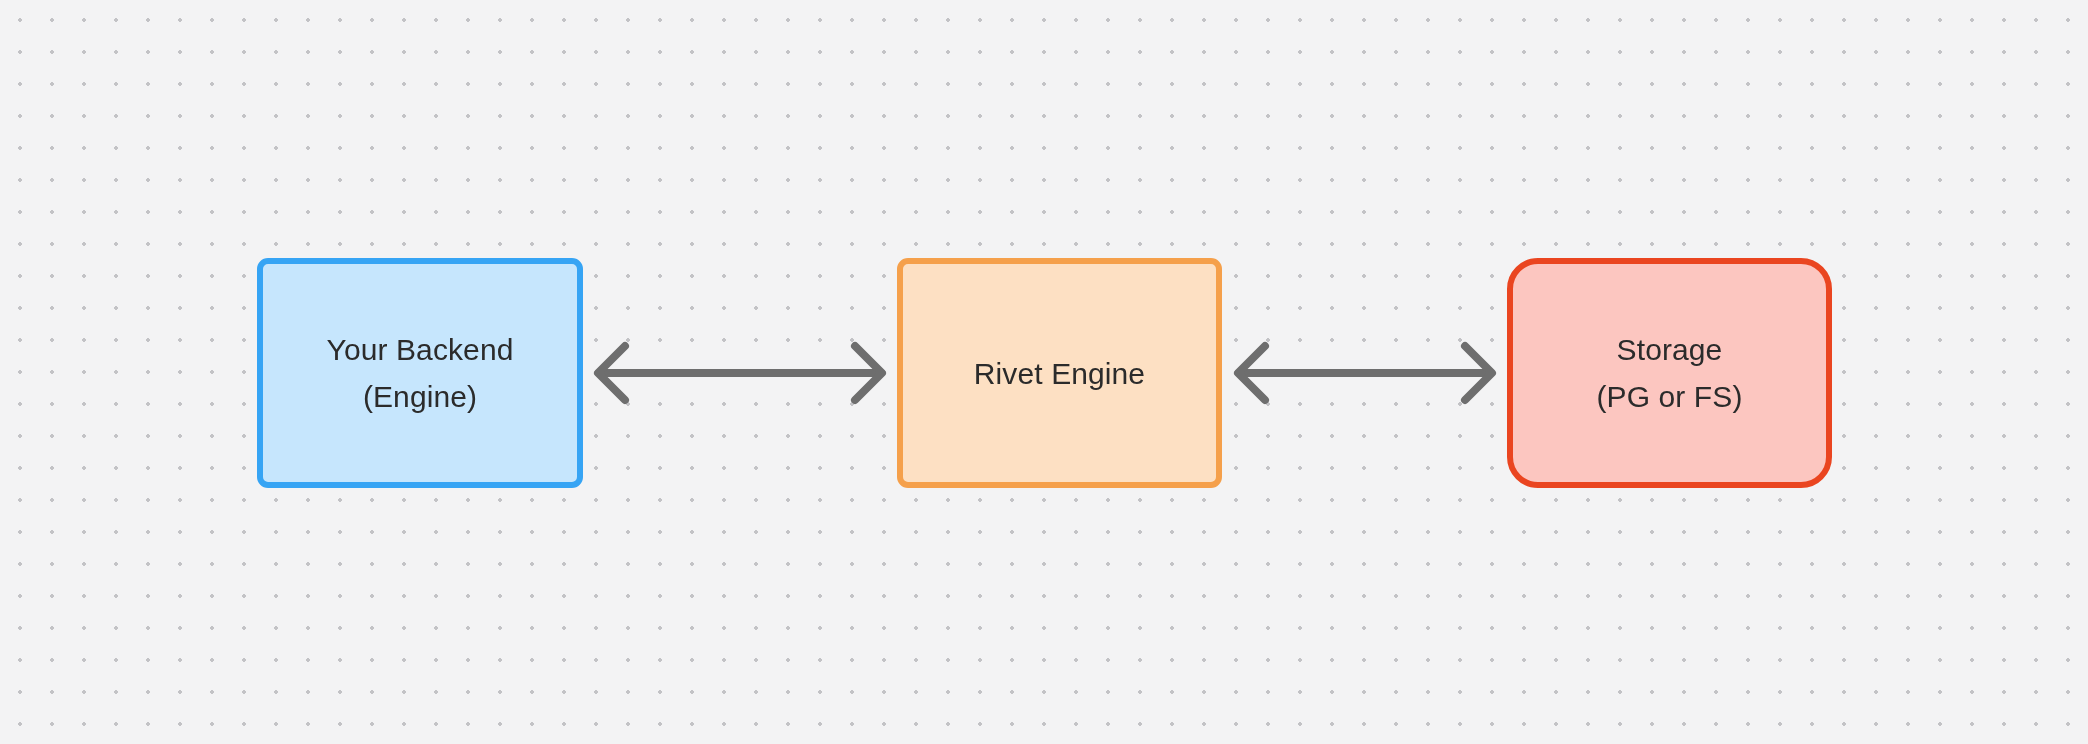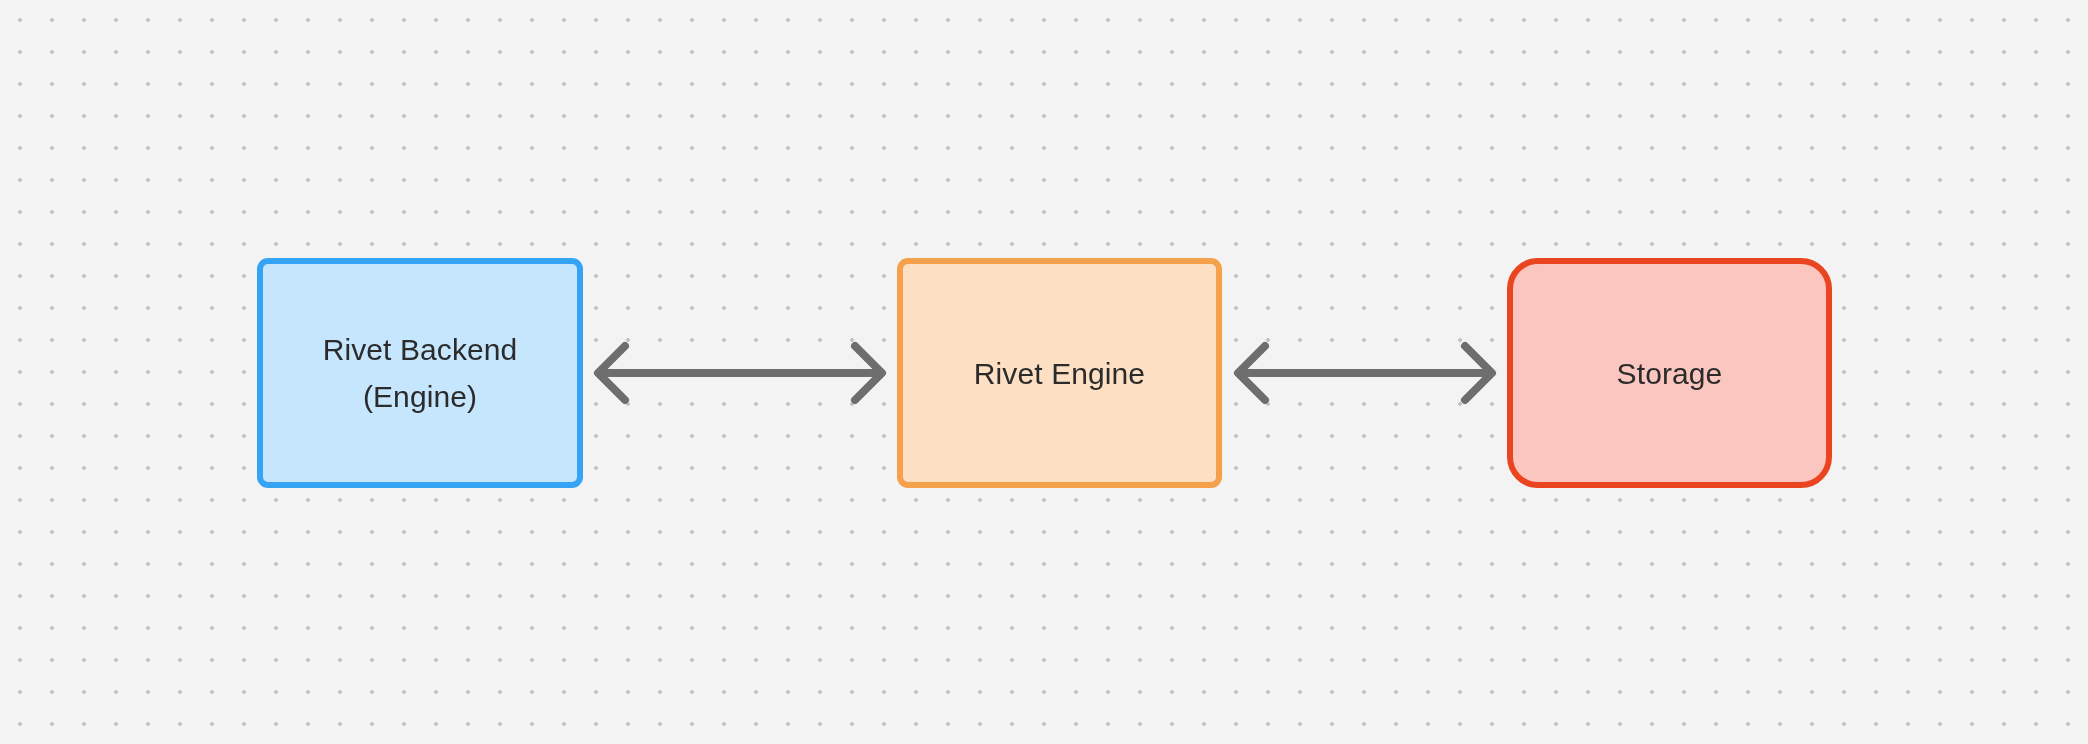--- a/index.html
+++ b/index.html
@@ -84,21 +84,21 @@
     display: block;
     overflow: visible;
   }
 </style>
 </head>
 <body>
 
 <div id="canvas">
 
   <div class="node" id="node-backend">
-    <span class="line">Rivet Backend</span>
+    <span class="line">Your Backend</span>
     <span class="line">(Engine)</span>
   </div>
 
   <div class="edge" id="edge-backend-engine">
     <svg width="2088" height="744" viewBox="0 0 2088 744">
       <g stroke="#6e6e6e" stroke-width="8" fill="none" stroke-linecap="round" stroke-linejoin="round">
         <line x1="600" y1="373" x2="880" y2="373"></line>
         <polyline points="625,346 598,373 625,400"></polyline>
         <polyline points="855,346 882,373 855,400"></polyline>
       </g>
@@ -114,15 +114,16 @@
       <g stroke="#6e6e6e" stroke-width="8" fill="none" stroke-linecap="round" stroke-linejoin="round">
         <line x1="1240" y1="373" x2="1490" y2="373"></line>
         <polyline points="1265,346 1238,373 1265,400"></polyline>
         <polyline points="1465,346 1492,373 1465,400"></polyline>
       </g>
     </svg>
   </div>
 
   <div class="node" id="node-storage">
     <span class="line">Storage</span>
+    <span class="line">(PG or FS)</span>
   </div>
 
 </div>
 
 </body></html>

